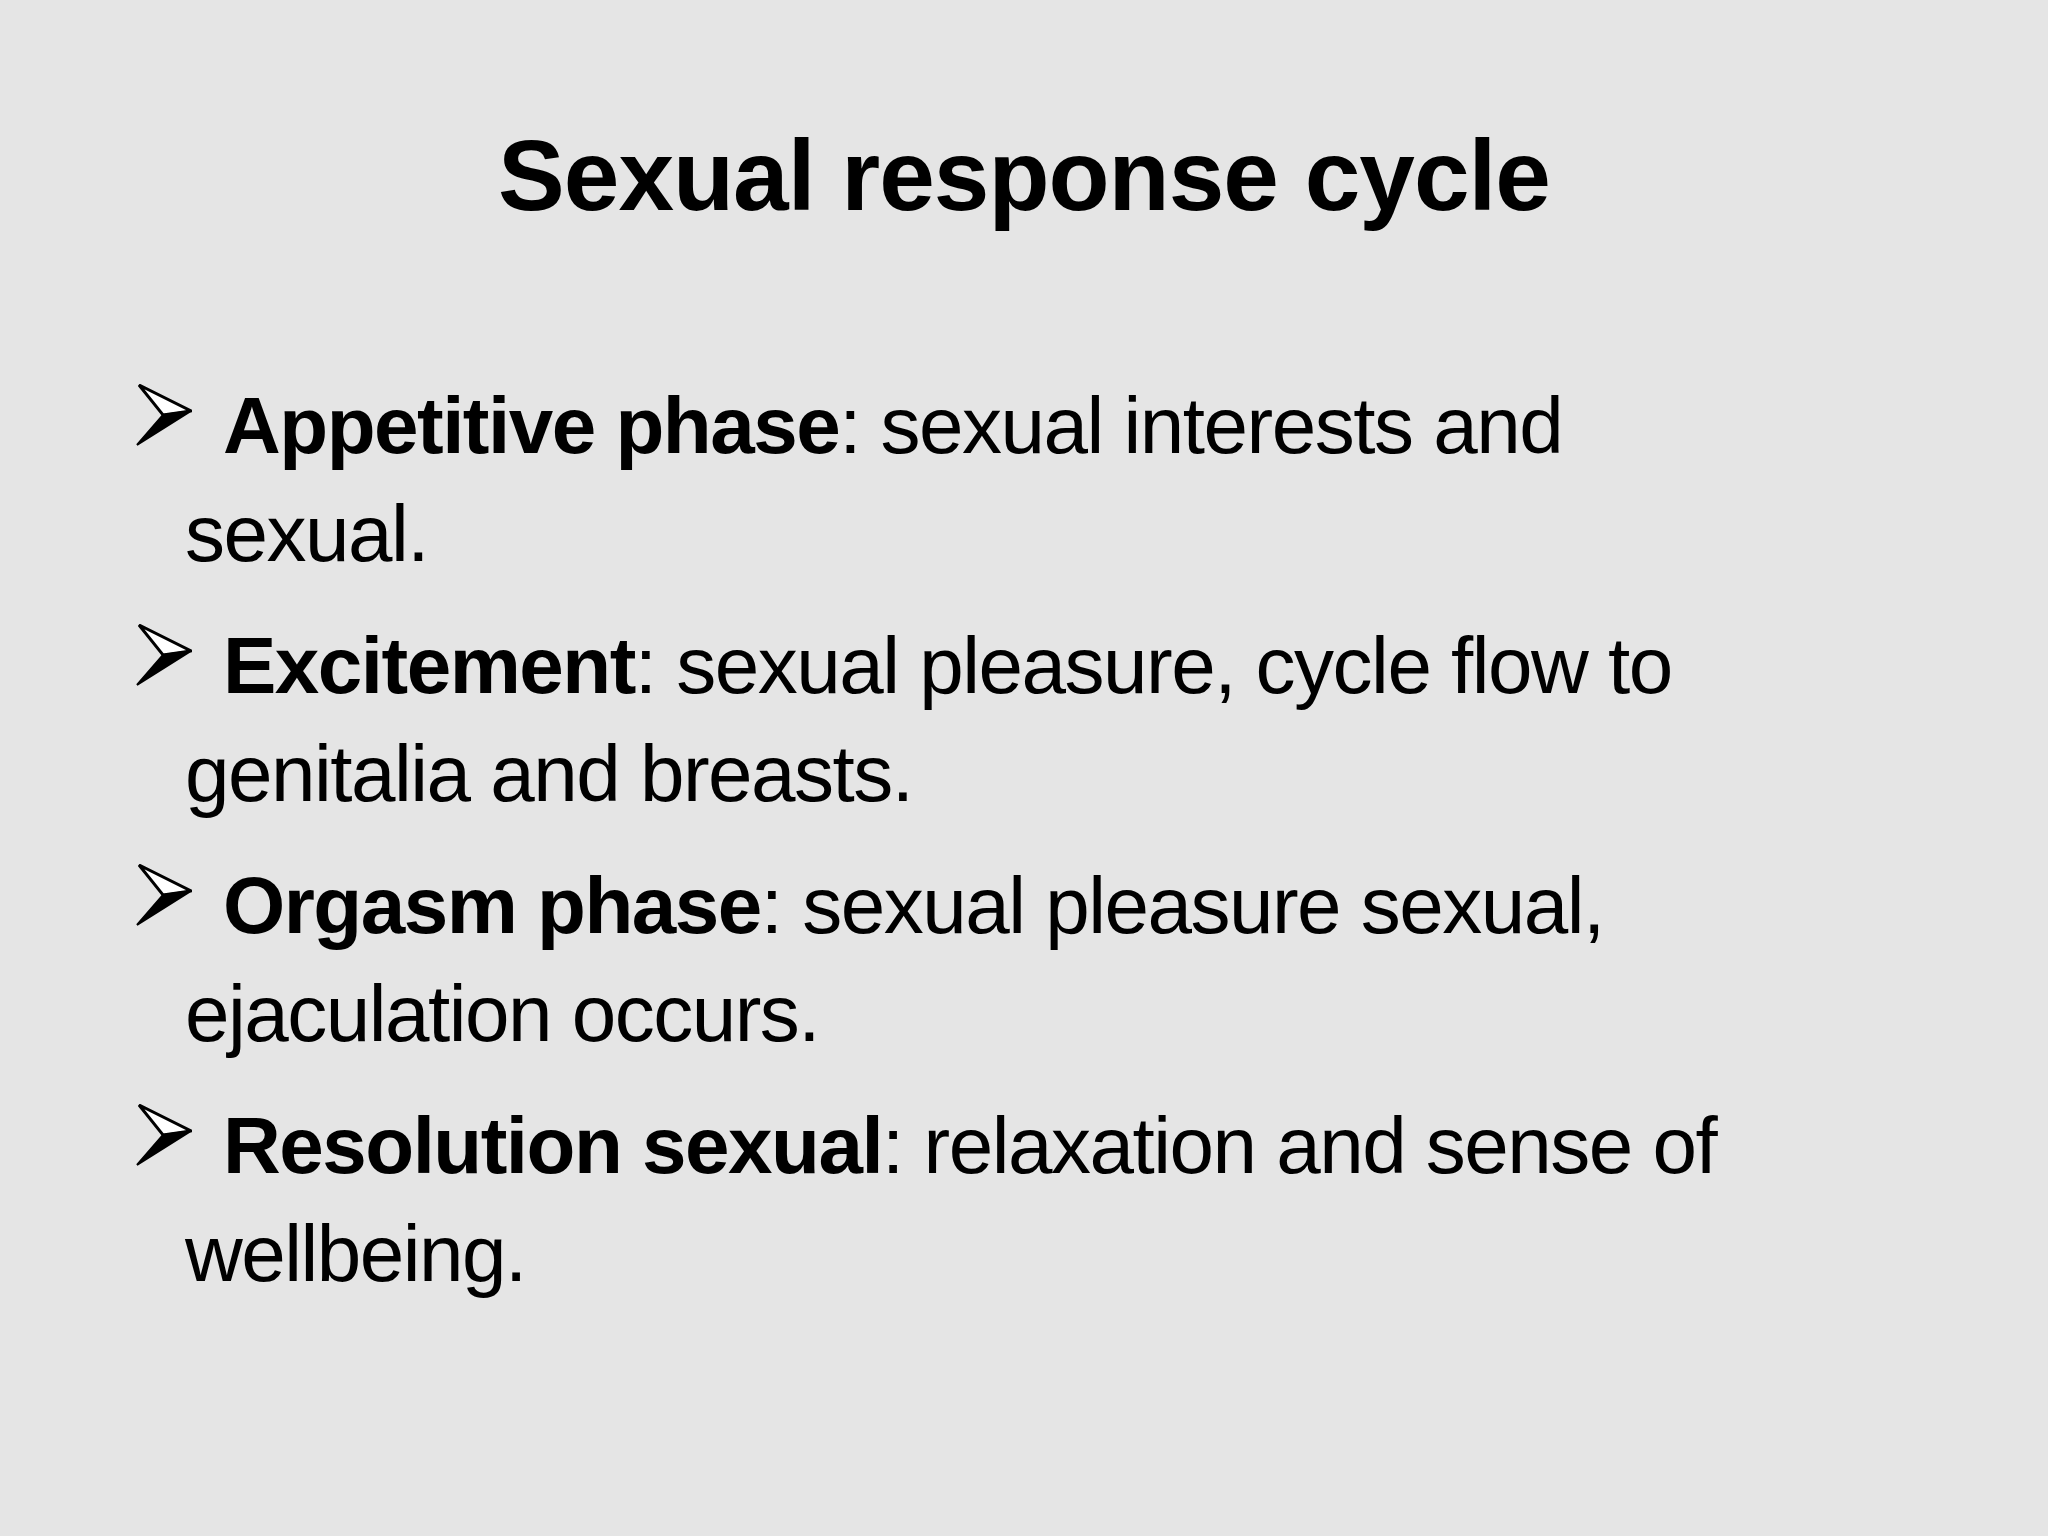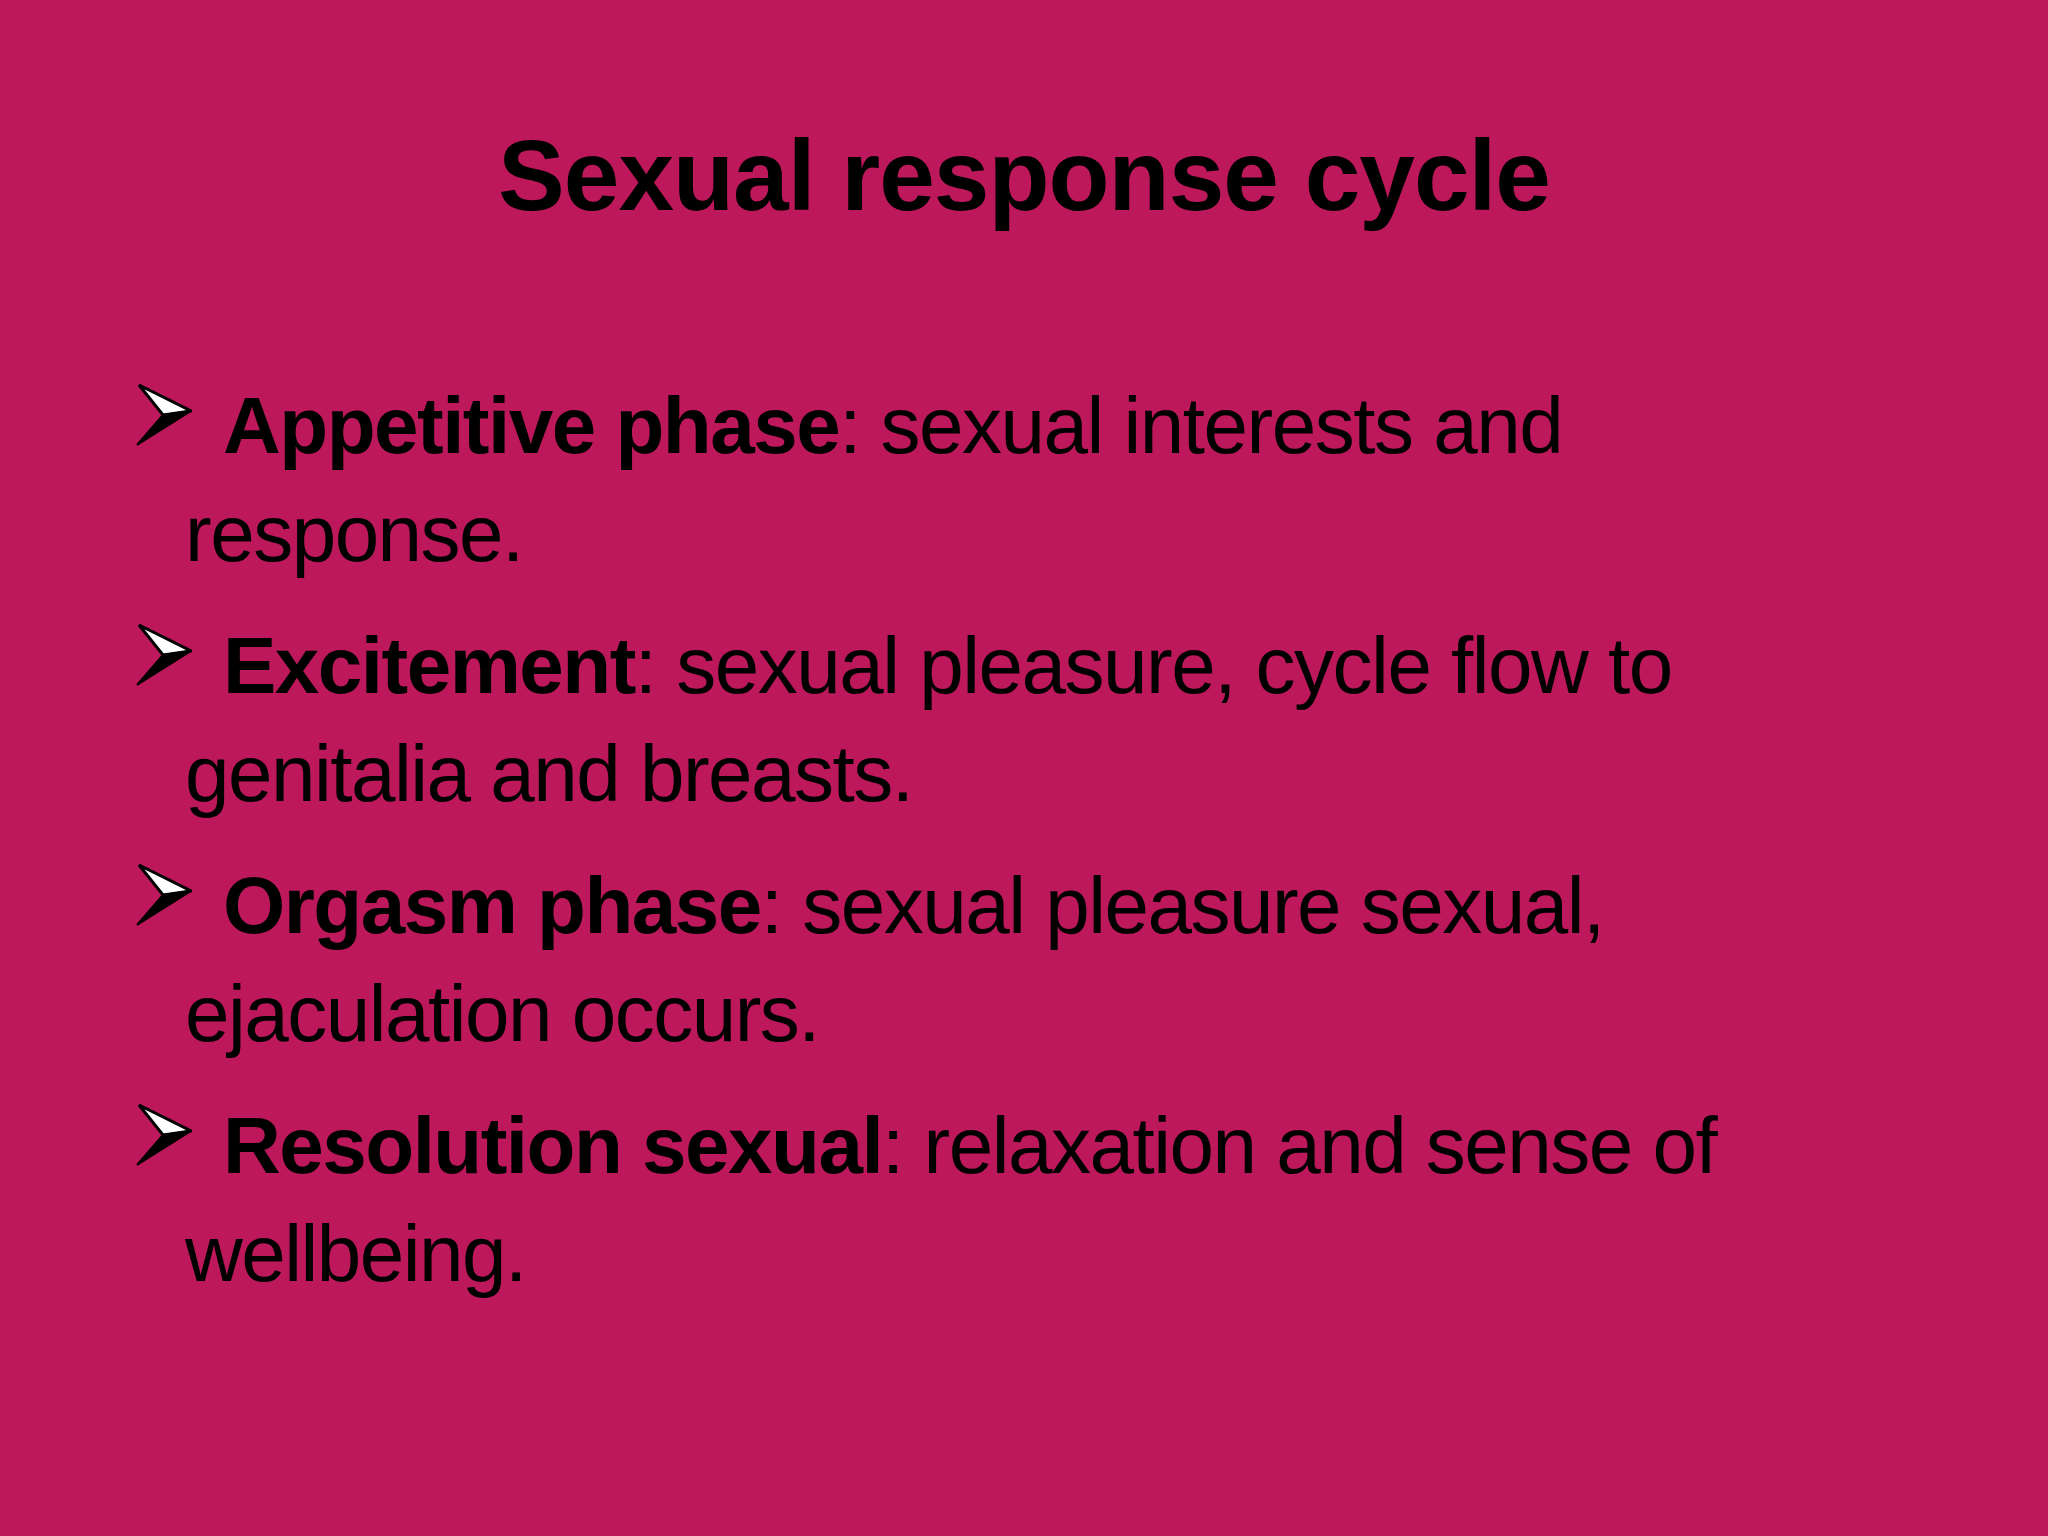--- a/index.html
+++ b/index.html
@@ -4,21 +4,21 @@
 <style>
   html, body {
     margin: 0;
     padding: 0;
     background: #ffffff;
   }
   .slide {
     position: relative;
     width: 2048px;
     height: 1536px;
-    background: #be185d;
+    background: #e5e5e5;
     color: #000000;
     font-family: "Liberation Sans", sans-serif;
     overflow: hidden;
   }
   .slide-title {
     position: absolute;
     top: 118px;
     left: 0;
     width: 100%;
     margin: 0;
@@ -72,21 +72,21 @@
   <ul class="bullet-list">
 
     <li class="bullet-item">
       <span class="bullet-glyph">
         <svg viewBox="0 0 57 62" xmlns="http://www.w3.org/2000/svg">
           <polygon points="4,1 56,27 28,31" fill="#ffffff" stroke="#000000" stroke-width="3" stroke-linejoin="miter"></polygon>
           <polygon points="28,31 56,27 2,61" fill="#000000" stroke="#000000" stroke-width="2" stroke-linejoin="miter"></polygon>
         </svg>
       </span>
       <span class="bullet-term">Appetitive phase</span><span class="bullet-rest">: sexual interests and</span><br>
-      <span class="bullet-cont">response.</span>
+      <span class="bullet-cont">sexual.</span>
     </li>
 
     <li class="bullet-item">
       <span class="bullet-glyph">
         <svg viewBox="0 0 57 62" xmlns="http://www.w3.org/2000/svg">
           <polygon points="4,1 56,27 28,31" fill="#ffffff" stroke="#000000" stroke-width="3" stroke-linejoin="miter"></polygon>
           <polygon points="28,31 56,27 2,61" fill="#000000" stroke="#000000" stroke-width="2" stroke-linejoin="miter"></polygon>
         </svg>
       </span>
       <span class="bullet-term">Excitement</span><span class="bullet-rest">: sexual pleasure, cycle flow to</span><br>

